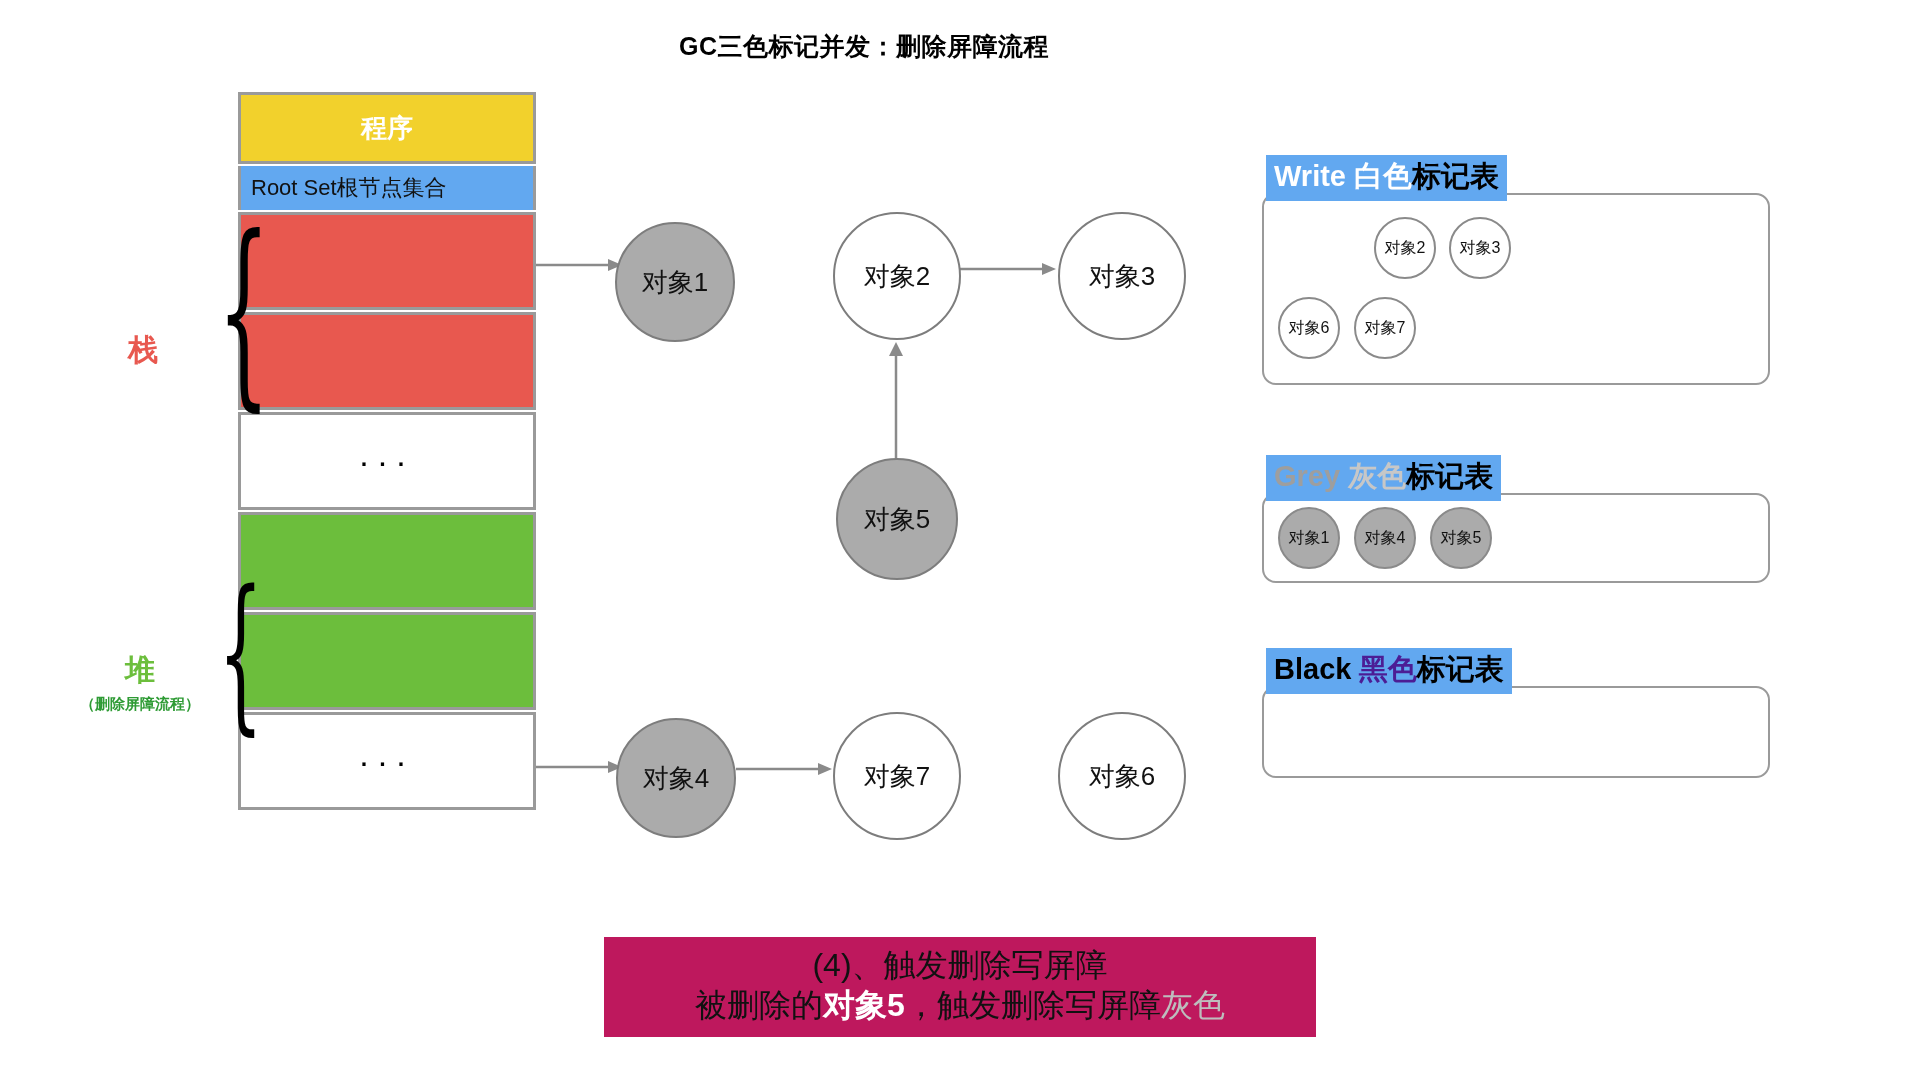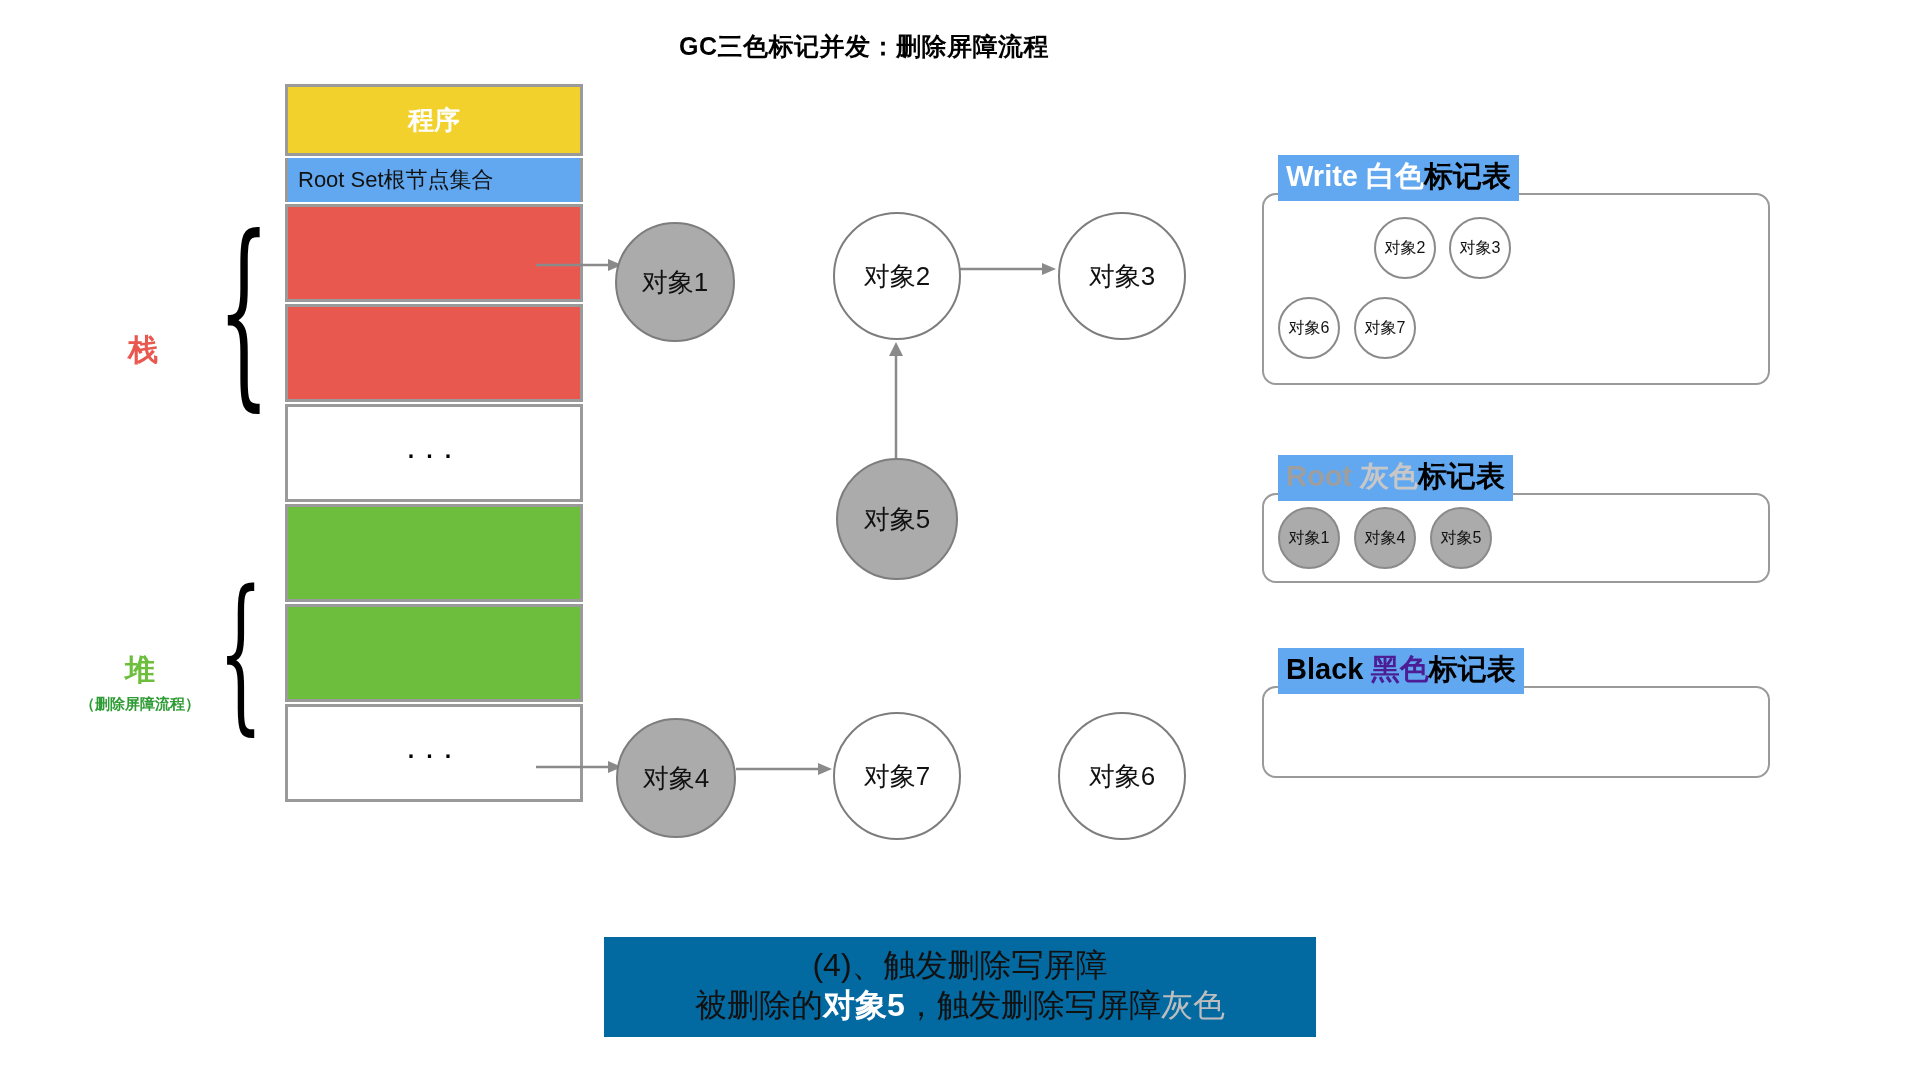--- a/index.html
+++ b/index.html
@@ -15,21 +15,21 @@
 
   
   #page-title{
     position:absolute;left:0;top:30px;width:1728px;
     text-align:center;
     font-size:25px;font-weight:bold;color:#000;
     letter-spacing:.5px;
   }
 
   
-  #memory-column{position:absolute;left:238px;top:84px;width:298px;margin-left:47px;}
+  #memory-column{position:absolute;left:238px;top:92px;width:298px;}
   .mem-row{
     box-sizing:border-box;
     width:298px;
     border:3px solid #9a9a9a;
     display:flex;align-items:center;justify-content:center;
     font-size:25px;
     margin-bottom:2px;
   }
   .mem-row.program{
     height:72px;background:#F2D12C;color:#ffffff;
@@ -90,21 +90,21 @@
   .arrow-svg{position:absolute;overflow:visible;}
   #arr-root-obj1{left:536px;top:258px;}
   #arr-obj2-obj3{left:960px;top:262px;}
   #arr-obj5-obj2{left:888px;top:340px;}
   #arr-heap-obj4{left:536px;top:760px;}
   #arr-obj4-obj7{left:736px;top:762px;}
 
   
   .table-block{position:absolute;}
   .table-head{
-    position:absolute;top:0;left:16px;
+    position:absolute;top:0;left:4px;
     background:#62A8F0;
     padding:2px 8px 4px 8px;
     font-size:29px;font-weight:bold;
     white-space:nowrap;
     z-index:3;
   }
   .table-head .en-white{color:#ffffff;}
   .table-head .cn-white{color:#ffffff;font-weight:bold;}
   .table-head .en-grey{color:#9E9E9E;}
   .table-head .cn-grey{color:#C7C7C7;}
@@ -133,21 +133,21 @@
   #table-white{left:1262px;top:155px;width:520px;}
   #table-white .table-body{top:38px;width:508px;height:192px;}
   #table-grey{left:1262px;top:455px;width:520px;}
   #table-grey .table-body{top:38px;width:508px;height:90px;}
   #table-black{left:1262px;top:648px;width:520px;}
   #table-black .table-body{top:38px;width:508px;height:92px;}
 
   
   #caption{
     position:absolute;left:604px;top:937px;width:712px;
-    background:#0369a1;
+    background:#be185d;
     padding:8px 0 12px 0;
     text-align:center;
     font-size:32px;color:#111;
     line-height:1.25;
   }
   #caption .line2 b{color:#ffffff;}
   #caption .line2 .grey-word{color:#BDBDBD;}
 </style>
 </head>
 <body>
@@ -217,21 +217,21 @@
     <div class="table-head"><span class="en-white">Write</span><span class="cn-white"> 白色</span><span class="tail">标记表</span></div>
     <div class="table-body">
       <div class="chip" style="left:110px;top:22px;">对象2</div>
       <div class="chip" style="left:185px;top:22px;">对象3</div>
       <div class="chip" style="left:14px;top:102px;">对象6</div>
       <div class="chip" style="left:90px;top:102px;">对象7</div>
     </div>
   </div>
 
   <div class="table-block" id="table-grey">
-    <div class="table-head"><span class="en-grey">Root</span><span class="cn-grey"> 灰色</span><span class="tail">标记表</span></div>
+    <div class="table-head"><span class="en-grey">Grey</span><span class="cn-grey"> 灰色</span><span class="tail">标记表</span></div>
     <div class="table-body">
       <div class="chip grey" style="left:14px;top:12px;">对象1</div>
       <div class="chip grey" style="left:90px;top:12px;">对象4</div>
       <div class="chip grey" style="left:166px;top:12px;">对象5</div>
     </div>
   </div>
 
   <div class="table-block" id="table-black">
     <div class="table-head"><span class="en-black">Black</span><span class="cn-black"> 黑色</span><span class="tail">标记表</span></div>
     <div class="table-body"></div>

